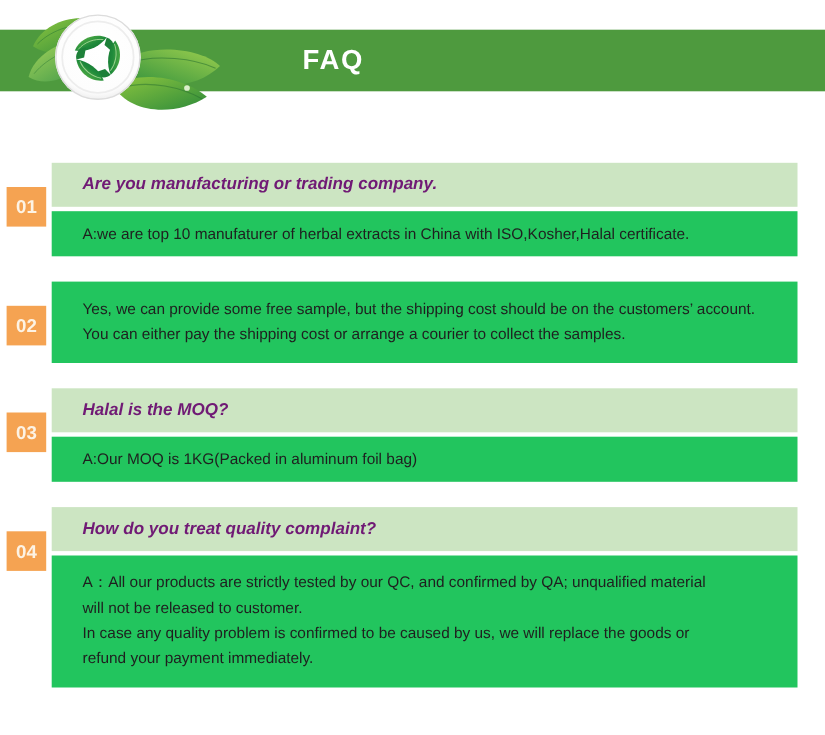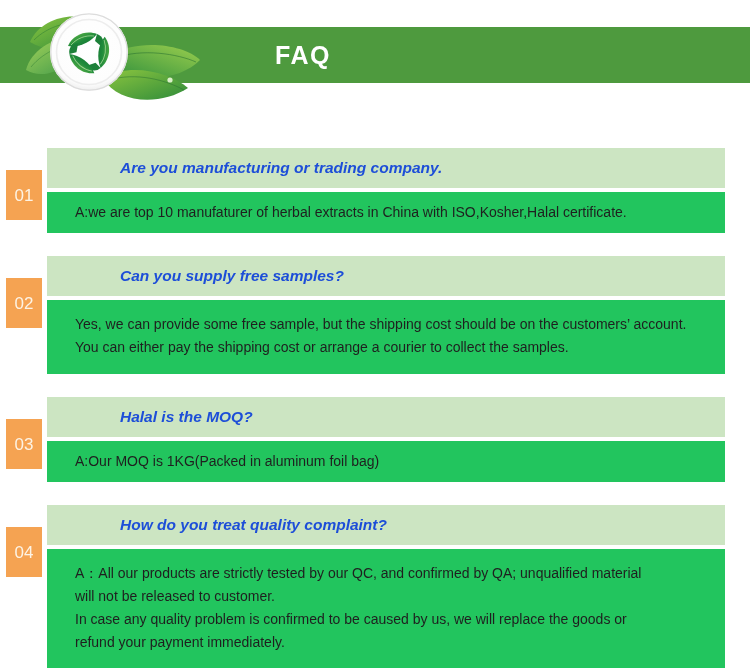--- a/index.html
+++ b/index.html
@@ -58,25 +58,25 @@
   }
   .faq-item {
     position: relative;
     margin-bottom: 23px;
   }
   .badge {
     position: absolute;
     left: 6px;
     top: 22px;
     width: 36px;
-    height: 50px;
+    height: 36px;
     background: #f5a352;
     color: #fdf3e4;
     font-size: 17px;
-    font-weight: normal;
+    font-weight: bold;
     display: flex;
     align-items: center;
     justify-content: center;
     line-height: 1;
   }
   .qa-col {
     margin-left: 47px;
     width: 678px;
   }
   .question {
@@ -84,23 +84,22 @@
     height: 40px;
     display: flex;
     align-items: center;
     box-sizing: border-box;
     padding-left: 28px;
   }
   .question-text {
     font-size: 15.5px;
     font-weight: bold;
     font-style: italic;
-    color: #1d4ed8;
+    color: #701a75;
     line-height: 20px;
-    margin-left: 45px;
   }
   .answer {
     background: #22c55e;
     margin-top: 4px;
     box-sizing: border-box;
     padding: 11px 14px 11px 28px;
   }
   .answer-text {
     font-size: 14px;
     color: #1f1f1f;
@@ -196,23 +195,20 @@
       </div>
       <div class="answer one-line">
         <span class="answer-text">A:we are top 10 manufaturer of herbal extracts in China with ISO,Kosher,Halal certificate.</span>
       </div>
     </div>
   </div>
 
   <div class="faq-item">
     <div class="badge">02</div>
     <div class="qa-col">
-      <div class="question">
-        <span class="question-text">Can you supply free samples?</span>
-      </div>
       <div class="answer tall">
         <span class="answer-text">Yes, we can provide some free sample, but the shipping cost should be on the customers’ account. You can either pay the shipping cost or arrange a courier to collect the samples.</span>
       </div>
     </div>
   </div>
 
   <div class="faq-item">
     <div class="badge">03</div>
     <div class="qa-col">
       <div class="question">

